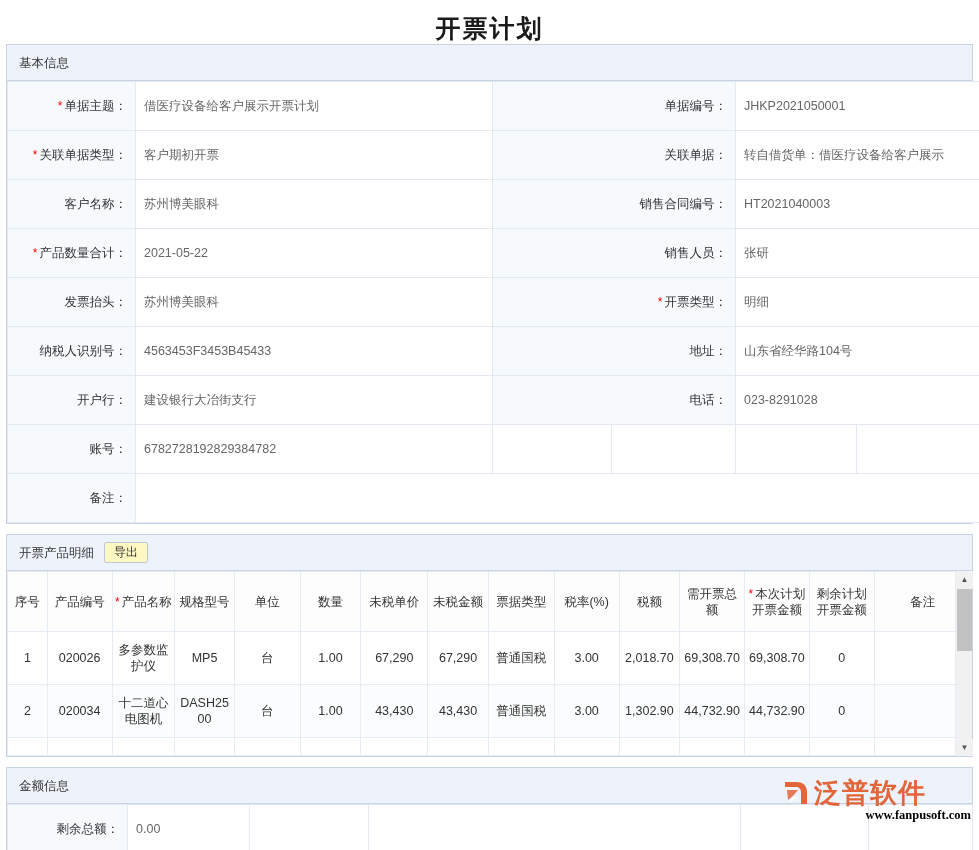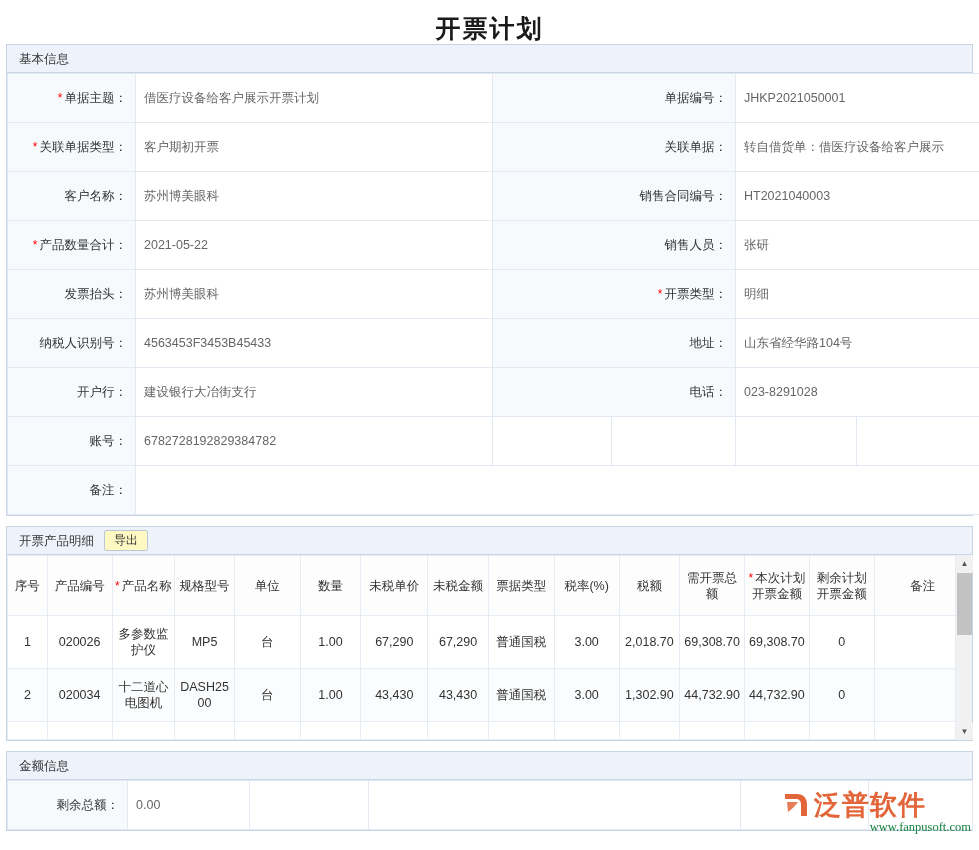--- a/index.html
+++ b/index.html
@@ -27,21 +27,21 @@
 
   
   .panel {
     margin: 0 6px 10px 6px;
     border: 1px solid #c8d4e4;
     background: #fff;
   }
   .panel-head {
     background: #eef3fb;
     border-bottom: 1px solid #c8d4e4;
-    height: 28px;
+    height: 36px;
     line-height: 28px;
     padding-left: 12px;
     font-size: 12.5px;
     color: #333;
     display: flex;
     align-items: center;
     gap: 10px;
   }
   .panel-head .ph-title { font-size: 12.5px; color:#333; }
   .export-btn {
@@ -133,31 +133,31 @@
     top: 18px; left: 1px;
     width: 15px; height: 62px;
     background: #c2c2c2;
     border-radius: 1px;
   }
   .vscroll .arrow.bottom { position:absolute; bottom:0; left:0; }
 
   
   .watermark {
     position: absolute;
-    right: 8px; bottom: 8px;
+    right: 8px; bottom: 20px;
     width: 188px; height: 52px;
     pointer-events: none;
   }
   .wm-text {
     font-size: 27px; font-weight: bold; color: #e2663a;
     letter-spacing: 1px; line-height: 30px;
     display:flex; align-items:center;
   }
   .wm-url {
-    font-size: 12.5px; color:#15803d; font-weight:normal;
+    font-size: 12.5px; color:#000000; font-weight:bold;
     font-family: "Liberation Serif", serif;
     text-align:right; line-height: 15px;
   }
   .wm-logo {
     width: 28px; height: 28px; margin-right: 3px;
     display:inline-block; position:relative;
   }
 </style>
 </head>
 <body>

